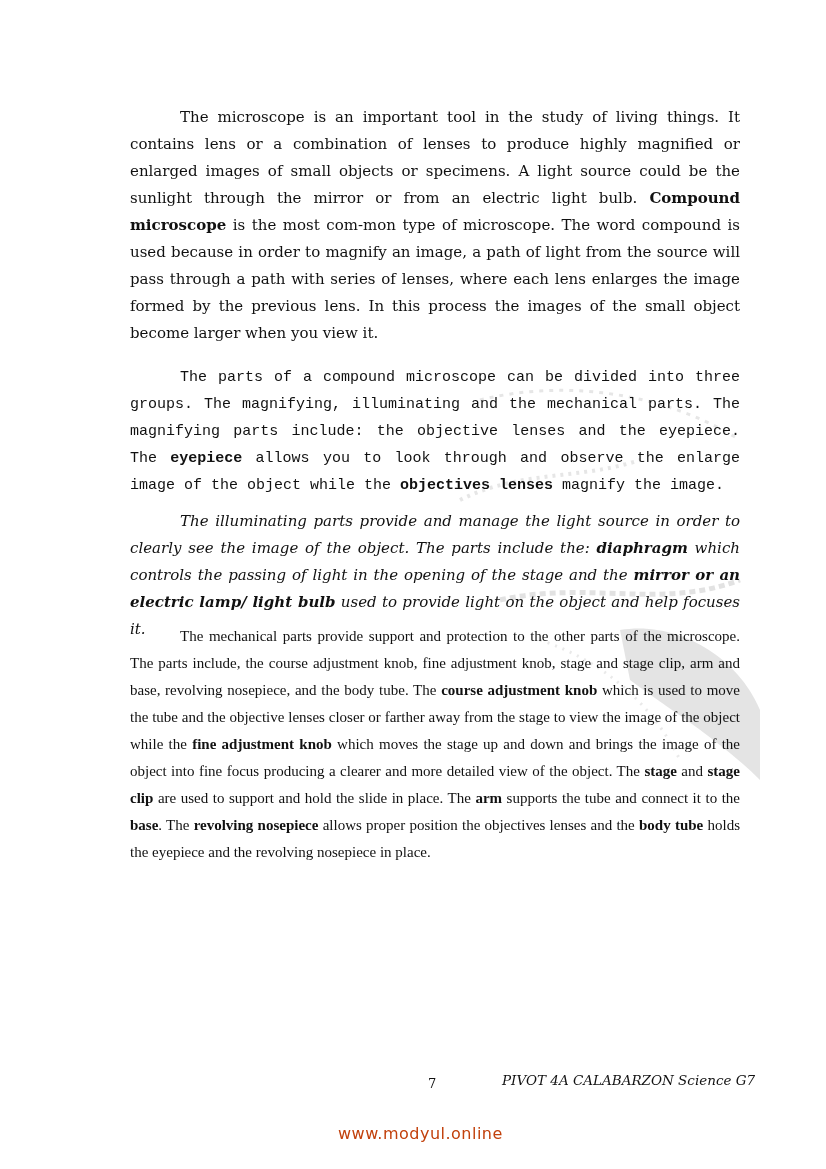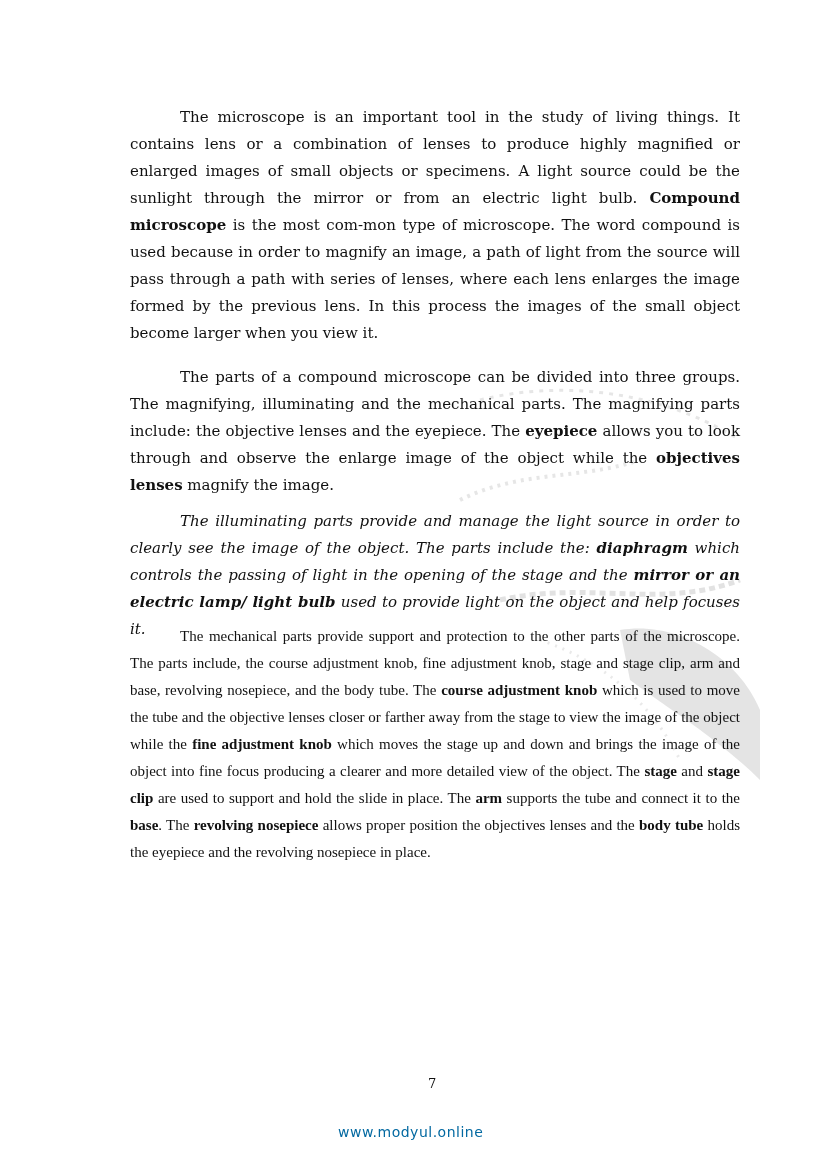--- a/index.html
+++ b/index.html
@@ -5,41 +5,42 @@
   html, body { margin: 0; padding: 0; background: #ffffff; }
   body { width: 826px; height: 1169px; position: relative; overflow: hidden;
          font-family: "DejaVu Serif", "Liberation Serif", serif; color: #111111; }
   .page { position: absolute; left: 0; top: 0; width: 826px; height: 1169px; }
   .watermark-art { position: absolute; left: 440px; top: 380px; width: 330px; height: 420px; opacity: 0.45; }
   .para { position: absolute; left: 124px; width: 610px; font-size: 15px; line-height: 27px;
           text-align: justify; margin: 6px; }
   .para .indent { display: inline-block; width: 50px; }
   .para b { font-weight: bold; }
   #p1 { top: 98px; }
-  #p2 { top: 358px; left: 124px; }
+  #p2 { top: 358px; left: 124px; font-family: Liberation Mono, monospace; }
   #p3 { top: 502px; font-style: italic; }
   #p4 { top: 617px; font-family: Liberation Serif, serif; }
   .footer-page { position: absolute; left: 428px; top: 1076px; font-size: 13px; }
   .footer-title { position: absolute; left: 502px; top: 1072px; font-size: 13.5px; font-style: italic; }
   .site-mark { position: absolute; left: 338px; top: 1124px; font-family: "DejaVu Sans", sans-serif;
-               font-size: 14px; color: #0369a1; letter-spacing: 0.5px; }
+               font-size: 16px; color: #c2410c; letter-spacing: 0.5px; }
 </style>
 </head>
 <body>
 
 <div class="page">
 
   <svg class="watermark-art" viewBox="0 0 330 420">
     <path d="M40 20 C120 0 220 10 300 60" stroke="#c9c9c9" stroke-width="3" fill="none" stroke-dasharray="4 6"></path>
     <path d="M20 120 C80 90 140 100 200 80" stroke="#c9c9c9" stroke-width="4" fill="none" stroke-dasharray="3 5"></path>
     <path d="M60 220 C150 200 220 230 300 200" stroke="#bfbfbf" stroke-width="5" fill="none" stroke-dasharray="6 4"></path>
     <path d="M180 250 C240 240 300 280 320 330 L320 400 C280 360 230 330 190 300 Z" fill="#c4c4c4"></path>
     <path d="M100 260 C160 280 210 320 240 380" stroke="#cfcfcf" stroke-width="3" fill="none" stroke-dasharray="2 6"></path>
   </svg>
 
   <p class="para" id="p1"><span class="indent"></span><span>The microscope is an important tool in the study of living things. It contains lens or a combination of lenses to produce highly magnified or enlarged images of small objects or specimens. A light source could be the sunlight through the mirror or from an electric light bulb. </span><b>Compound microscope</b><span> is the most com-mon type of microscope.  The word compound is used because in order to magnify an image, a path of light from the source will pass through a path with series of lenses, where each lens enlarges the image formed by the previous lens. In this process the images of the small object become larger when you view it.</span></p>
   <p class="para" id="p2"><span class="indent"></span><span>The parts of a compound microscope can be divided into three groups. The magnifying, illuminating and the mechanical parts. The magnifying parts include: the objective lenses and the eyepiece. The </span><b>eyepiece</b><span> allows you to look through and observe the enlarge image of the object while the </span><b>objectives lenses</b><span> magnify the image.</span></p>
   <p class="para" id="p3"><span class="indent"></span><span>The illuminating parts provide and manage the light source in order to clearly see the image of the object. The parts include the: </span><b>diaphragm</b><span> which controls the passing of light in the opening of the stage and the </span><b>mirror or an electric lamp/ light bulb</b><span> used to provide light on the object and help focuses it.</span></p>
   <p class="para" id="p4"><span class="indent"></span><span>The mechanical parts provide support and protection to the other parts of the microscope. The parts include, the course adjustment knob, fine adjustment knob, stage and stage clip, arm and base, revolving nosepiece, and the body tube. The </span><b>course adjustment knob</b><span> which is used to move the tube and the objective lenses closer or farther away from the stage to view the image of the object while the </span><b>fine adjustment knob</b><span> which moves the stage up and down and brings the image of the object into fine focus producing a clearer and more detailed view of the object. The </span><b>stage</b><span> and </span><b>stage clip</b><span> are used to support and hold the slide in place. The </span><b>arm</b><span> supports the tube and connect it to the </span><b>base</b><span>. The </span><b>revolving nosepiece</b><span> allows proper position the objectives lenses and the </span><b>body tube</b><span> holds the eyepiece and the revolving nosepiece in place.</span></p>
 
   <div class="footer-page">7</div>
+  <div class="footer-title">PIVOT 4A CALABARZON Science G7</div>
   <div class="site-mark">www.modyul.online</div>
 </div>
 
 </body></html>

